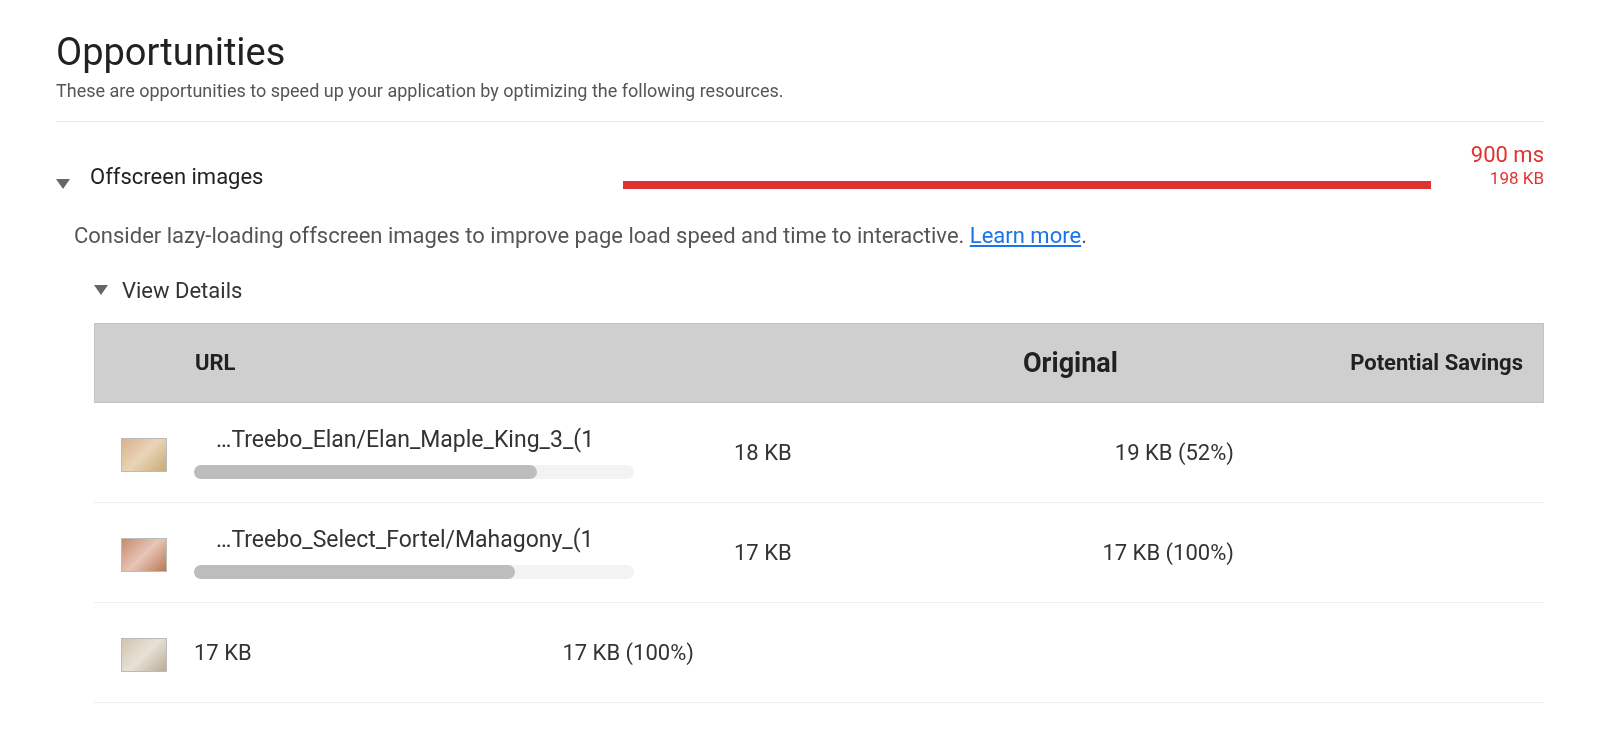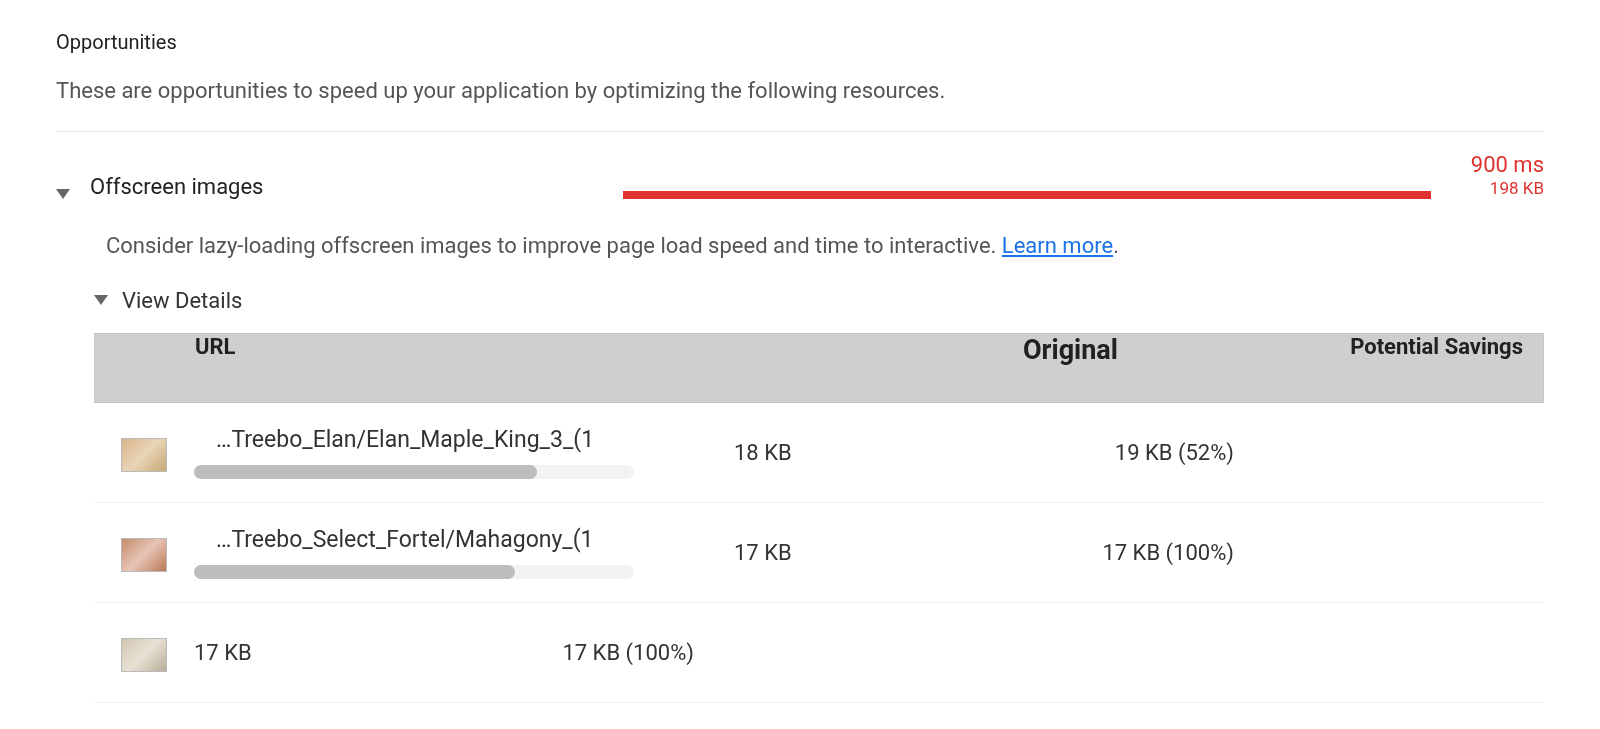--- a/index.html
+++ b/index.html
@@ -7,29 +7,29 @@
       padding: 0;
       box-sizing: border-box;
     }
     body {
       font-family: Roboto, Arial, sans-serif;
       background: #fff;
       padding: 30px 56px;
       font-size: 15px;
     }
     .section-title {
-      font-size: 20px;
+      font-size: 38px;
       font-weight: 400;
       color: #212121;
-      margin-bottom: 24px;
+      margin-bottom: 6px;
     }
     .section-subtitle {
-      font-size: 22px;
+      font-size: 18px;
       color: #555;
-      margin-bottom: 28px;
+      margin-bottom: 20px;
     }
     .divider {
       height: 1px;
       background: #e6e6e6;
       margin-bottom: 14px;
     }
     .audit-row {
       display: flex;
       align-items: flex-end;
       gap: 20px;
@@ -69,21 +69,21 @@
       color: #df332f;
       line-height: 1.2;
     }
     .metric-size {
       font-size: 17px;
       color: #df332f;
       line-height: 1.2;
     }
     .description-row {
       margin-top: 32px;
-      margin-left: 50px;
+      margin-left: 18px;
       font-size: 22px;
       color: #555;
     }
     .description-row a {
       color: #1a73e8;
       text-decoration: underline;
     }
     .view-details-row {
       display: flex;
       align-items: center;
@@ -95,21 +95,22 @@
     .view-details-label {
       font-size: 22px;
       color: #333;
     }
     .table-container {
       margin-left: 38px;
     }
     .table-header {
       display: flex;
       background: #cfcfcf;
-      height: 70px;
+      height: 80px;
+      align-items: center;
       border: 1px solid #c4c4c4;
     }
     .th-thumb {
       width: 100px;
     }
     .th-url {
       flex: 1;
       font-size: 22px;
       font-weight: 700;
       color: #212121;

